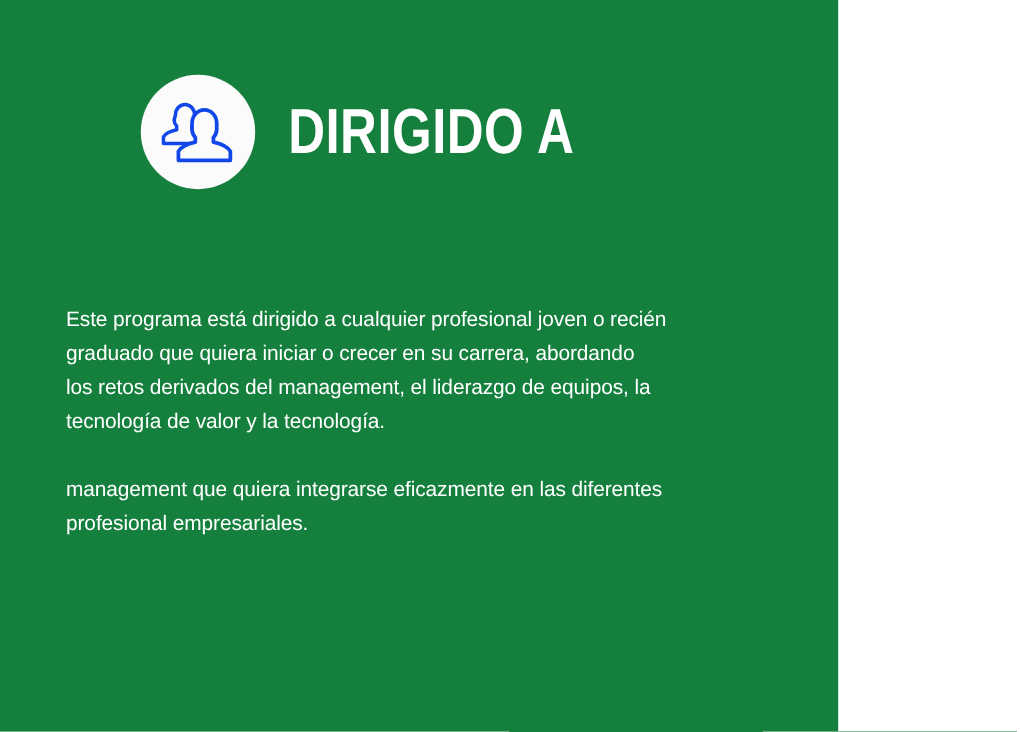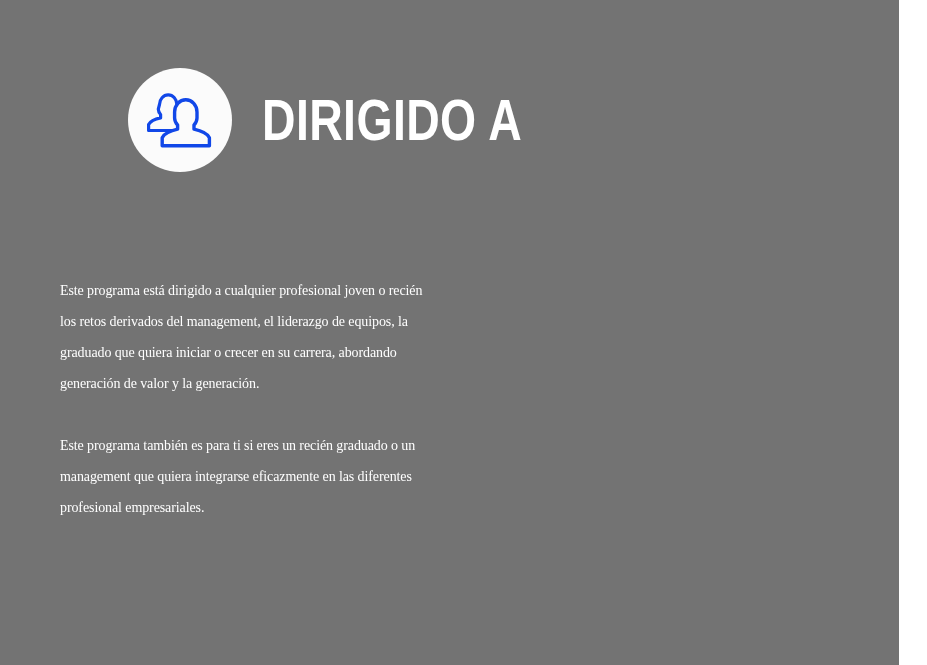--- a/index.html
+++ b/index.html
@@ -7,23 +7,23 @@
     padding: 0;
   }
   body {
     width: 927px;
     height: 665px;
     overflow: hidden;
     font-family: "Liberation Sans", sans-serif;
   }
   #slide {
     position: relative;
-    width: 899px;
+    width: 762px;
     height: 665px;
-    background: #737373;
+    background: #15803d;
     overflow: hidden;
   }
 
   
   #header {
     position: absolute;
     left: 128px;
     top: 68px;
     display: flex;
     align-items: center;
@@ -55,22 +55,22 @@
     white-space: nowrap;
   }
 
   
   #body-copy {
     position: absolute;
     left: 60px;
     top: 275px;
     width: 820px;
     color: #FFFFFF;
-    font-family: Liberation Serif, serif;
-    font-size: 14px;
+    font-family: Liberation Sans, sans-serif;
+    font-size: 19px;
     line-height: 31px;
     font-weight: 400;
     letter-spacing: -0.1px;
   }
   .paragraph {
     margin: 0;
   }
   .paragraph + .paragraph {
     margin-top: 31px;
   }
@@ -120,26 +120,25 @@
     </div>
 
     <div id="header-title">DIRIGIDO A</div>
 
   </div>
 
   <div id="body-copy">
 
     <p class="paragraph">
       <span class="copy-line">Este programa está dirigido a cualquier profesional joven o recién</span>
+      <span class="copy-line">graduado que quiera iniciar o crecer en su carrera, abordando</span>
       <span class="copy-line">los retos derivados del management, el liderazgo de equipos, la</span>
-      <span class="copy-line">graduado que quiera iniciar o crecer en su carrera, abordando</span>
-      <span class="copy-line">generación de valor y la generación.</span>
+      <span class="copy-line">tecnología de valor y la tecnología.</span>
     </p>
 
     <p class="paragraph">
-      <span class="copy-line">Este programa también es para ti si eres un recién graduado o un</span>
       <span class="copy-line">management que quiera integrarse eficazmente en las diferentes</span>
       <span class="copy-line">profesional empresariales.</span>
     </p>
 
   </div>
 
 </div>
 
 </body></html>

